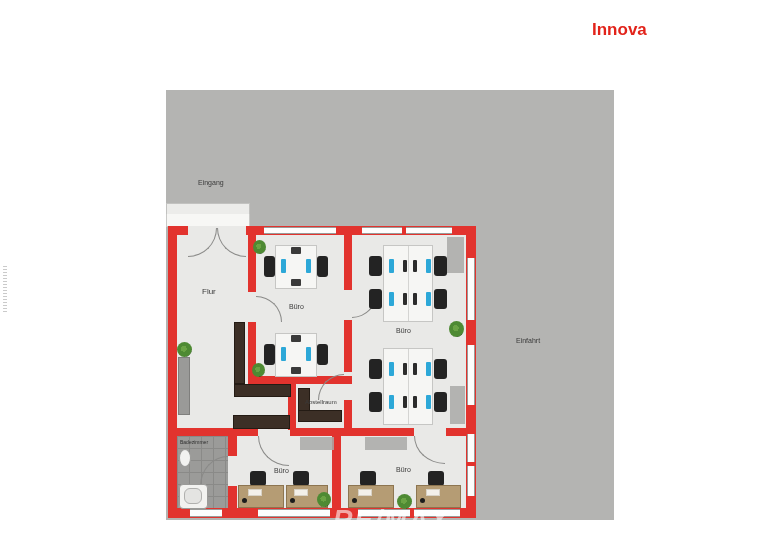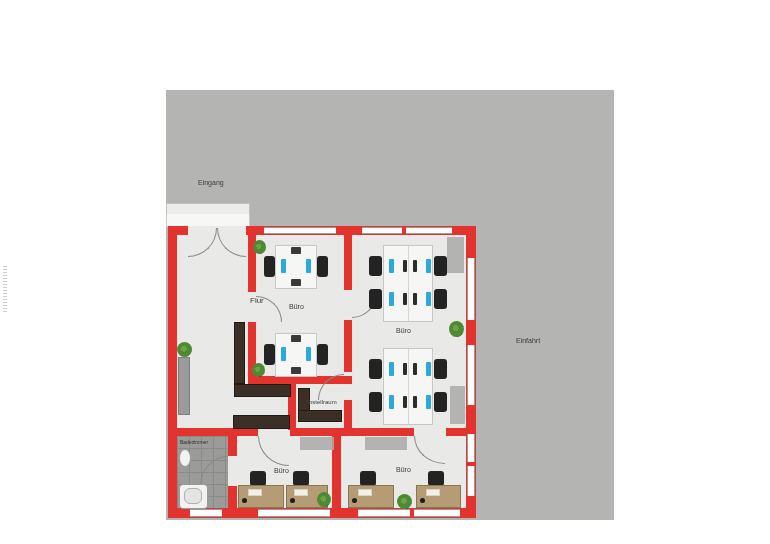--- a/index.html
+++ b/index.html
@@ -195,27 +195,29 @@
   <div class="abs plant" style="left:397px;top:494px;width:15px;height:15px;"></div>
   <div class="abs chair" style="left:428px;top:471px;width:16px;height:15px;"></div>
   <div class="abs wood" style="left:416px;top:485px;width:45px;height:23px;"></div>
   <div class="abs paper" style="left:426px;top:489px;width:14px;height:7px;"></div>
   <div class="abs dot" style="left:420px;top:498px;width:5px;height:5px;"></div>
 
   <div class="abs sink" style="left:179px;top:449px;width:10px;height:16px;"></div>
   <div class="abs tub" style="left:179px;top:484px;width:27px;height:23px;"></div>
   <div class="abs tub-in" style="left:184px;top:488px;width:16px;height:14px;"></div>
 
-  <div class="abs lbl" style="left:202px;top:297px;margin-left:48px;">Flur</div>
+  <div class="abs lbl" style="left:202px;top:288px;">Flur</div>
   <div class="abs lbl" style="left:289px;top:303px;font-size:7px;">Büro</div>
   <div class="abs lbl" style="left:396px;top:327px;font-size:7px;">Büro</div>
   <div class="abs lbl lbl-sm" style="left:305px;top:399px;">Abstellraum</div>
   <div class="abs lbl" style="left:274px;top:467px;font-size:7px;">Büro</div>
   <div class="abs lbl" style="left:396px;top:466px;font-size:7px;">Büro</div>
   <div class="abs lbl lbl-xs" style="left:180px;top:440px;">Badezimmer</div>
 
+  <div class="wm">RE/MAX</div>
 
   <div class="logo">
+    <div class="logo-sub">Innova</div>
   </div>
 
   <div class="fineprint"></div>
 
 </div>
 
 </body></html>

